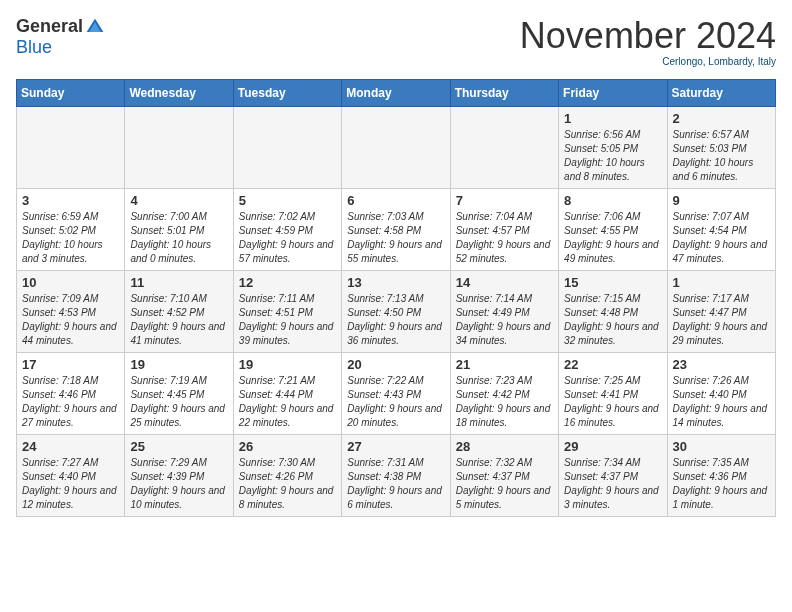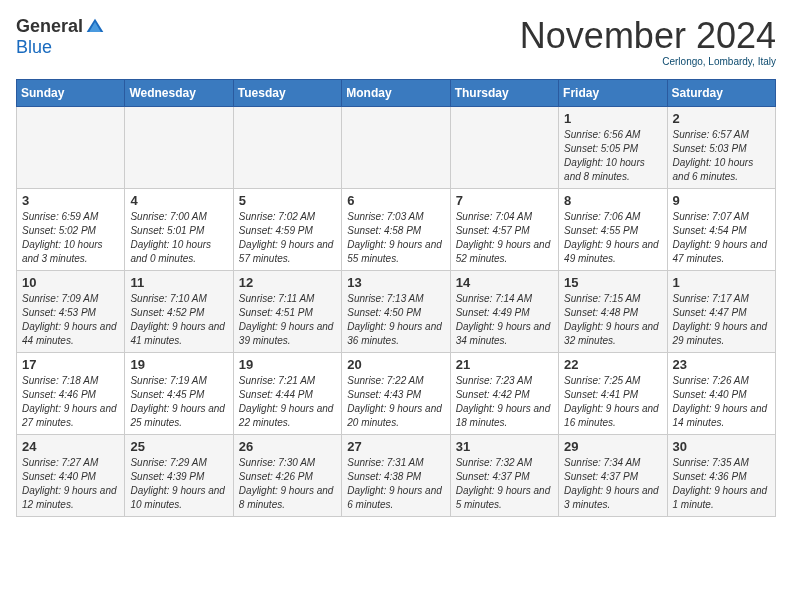--- a/index.html
+++ b/index.html
@@ -325,21 +325,21 @@
 and 8 minutes.</div>
         </td>
         <td>
           <span class="day-num">27</span>
           <div class="day-info">Sunrise: 7:31 AM
 Sunset: 4:38 PM
 Daylight: 9 hours
 and 6 minutes.</div>
         </td>
         <td>
-          <span class="day-num">31</span>
+          <span class="day-num">28</span>
           <div class="day-info">Sunrise: 7:32 AM
 Sunset: 4:37 PM
 Daylight: 9 hours
 and 5 minutes.</div>
         </td>
         <td>
           <span class="day-num">29</span>
           <div class="day-info">Sunrise: 7:34 AM
 Sunset: 4:37 PM
 Daylight: 9 hours

